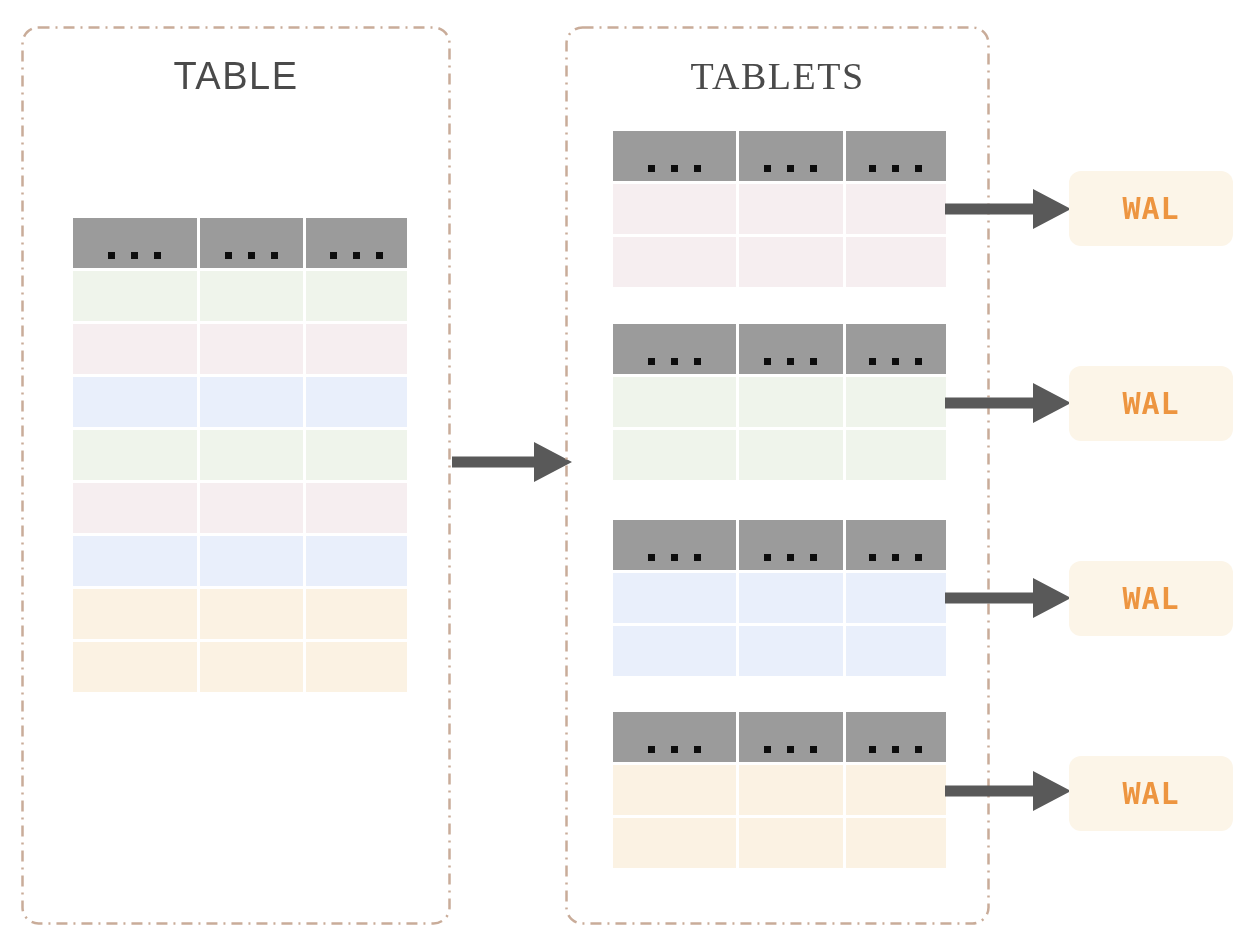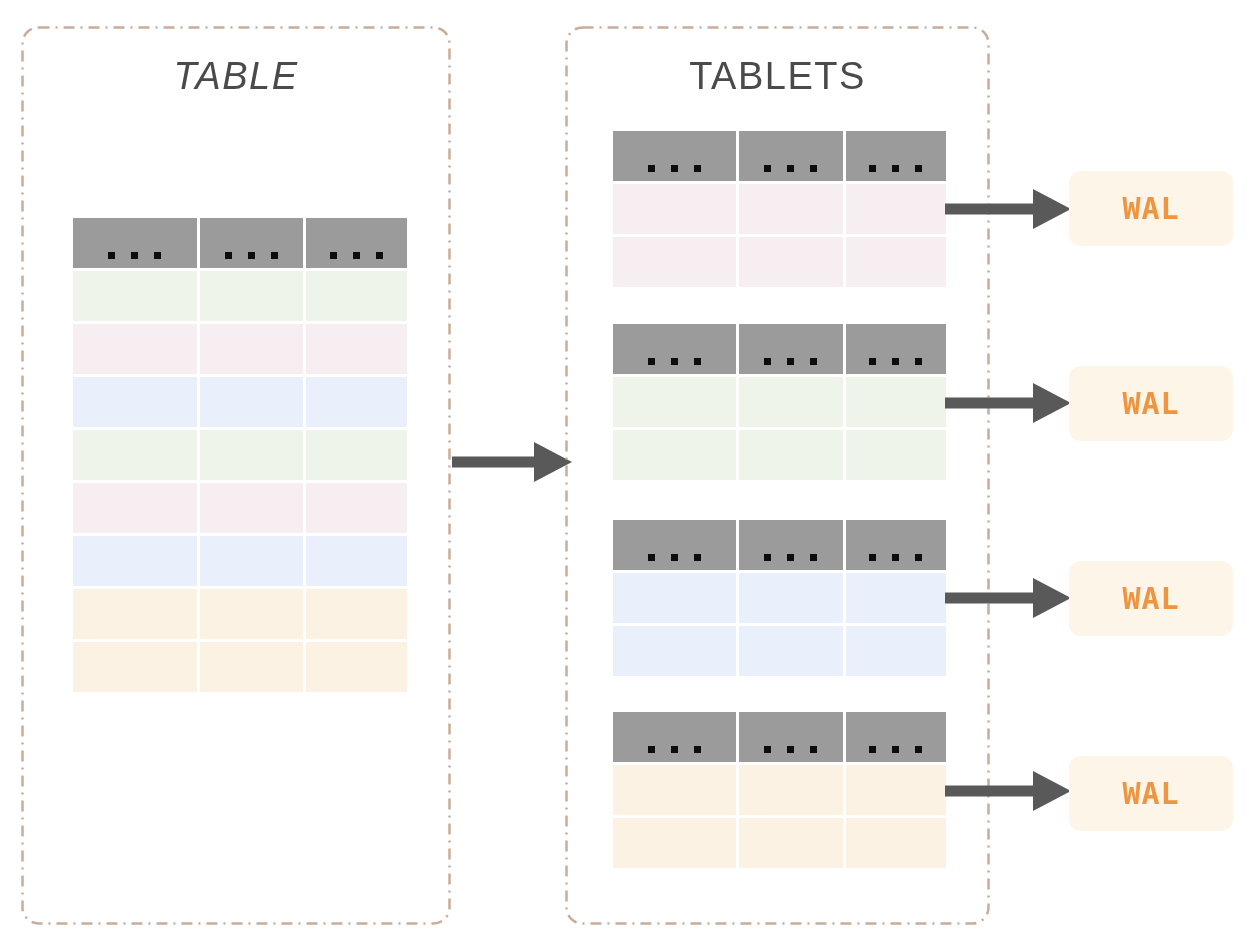--- a/index.html
+++ b/index.html
@@ -1,21 +1,21 @@
 <!DOCTYPE html>
 <html style="--green: #eff4eb; --pink: #f6eef0; --blue: #e9effb; --cream: #fbf2e3; --header-gray: #9b9b9b; --dot-black: #0d0d0d; --arrow: #595959; --panel-border: #c9ac99; --wal-bg: #fcf5e8; --wal-text: #ed9540; --title-text: #4a4a4a;"><head>
 <meta charset="utf-8">
 <style>
   html,body { margin:0; padding:0; background:#ffffff; }
   .canvas {
     position:relative; width:1258px; height:952px; background:#ffffff;
     font-family:"Liberation Sans", sans-serif; overflow:hidden;
   }
   .panel { position:absolute; top:26px; height:899px; }
-  #left-panel  { left:21px;  width:430px;font-style:italic; }
+  #left-panel  { left:21px;  width:430px; }
   #right-panel { left:565px; width:425px; }
   .panel-border-svg { position:absolute; left:0; top:0; width:100%; height:100%; display:block; }
   .panel-title {
     position:absolute; top:30px; left:0; right:0; text-align:center;
     font-size:38px; line-height:40px; letter-spacing:1.5px;
     color:var(--title-text); font-weight:400; white-space:nowrap;
   }
   .grid { position:absolute; display:flex; flex-direction:column; gap:3px; }
   #main-table { left:52px; top:192px; width:334px; }
   .tablet { left:48px; width:333px; }
@@ -124,21 +124,21 @@
   </section>
 
   <svg class="arrow" id="flow-arrow" width="120" height="44" viewBox="0 0 120 44">
     <polygon fill="var(--arrow)" points="0,16.5 82,16.5 82,2 120,22 82,42 82,27.5 0,27.5"></polygon>
   </svg>
 
   <section class="panel" id="right-panel">
     <svg class="panel-border-svg" viewBox="0 0 425 899" preserveAspectRatio="none">
       <rect x="1.5" y="1.5" width="422" height="896" rx="16" fill="none" stroke="var(--panel-border)" stroke-width="2.5" stroke-dasharray="11 6 2 6"></rect>
     </svg>
-    <h2 class="panel-title" style="margin:0;">TABLETS</h2>
+    <h2 class="panel-title" style="margin:0;font-family:Liberation Serif, serif;">TABLETS</h2>
     <div class="grid tablet" id="tablet-0">
         <div class="trow">
           <div class="cell hcell" style="flex: 124 1 0px;">
             <span class="dot"></span>
             <span class="dot"></span>
             <span class="dot"></span>
           </div>
           <div class="cell hcell" style="flex: 104 1 0px;">
             <span class="dot"></span>
             <span class="dot"></span>

